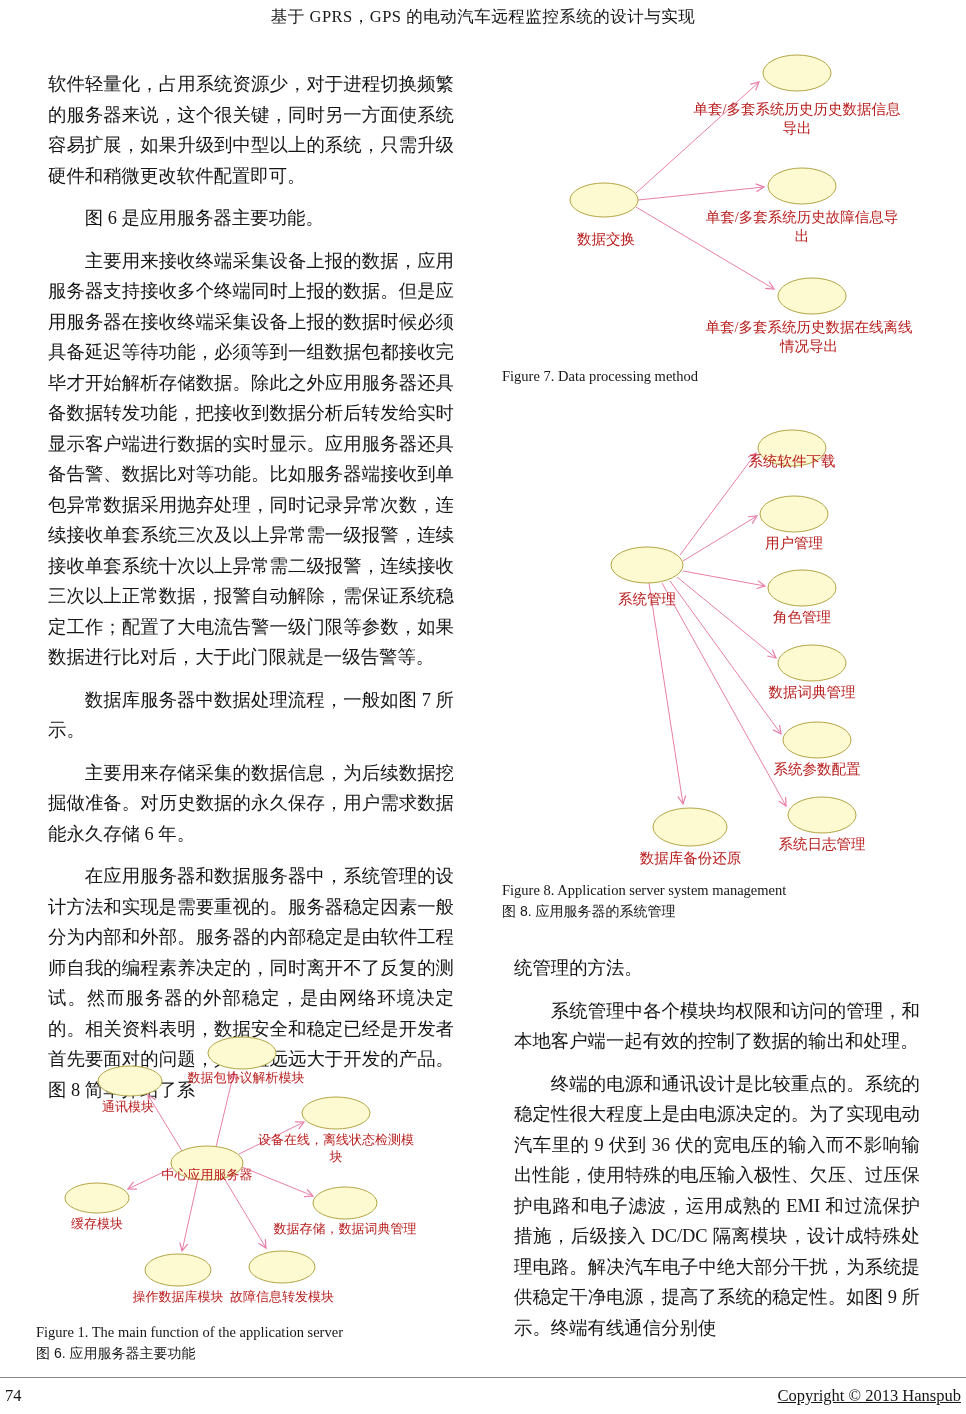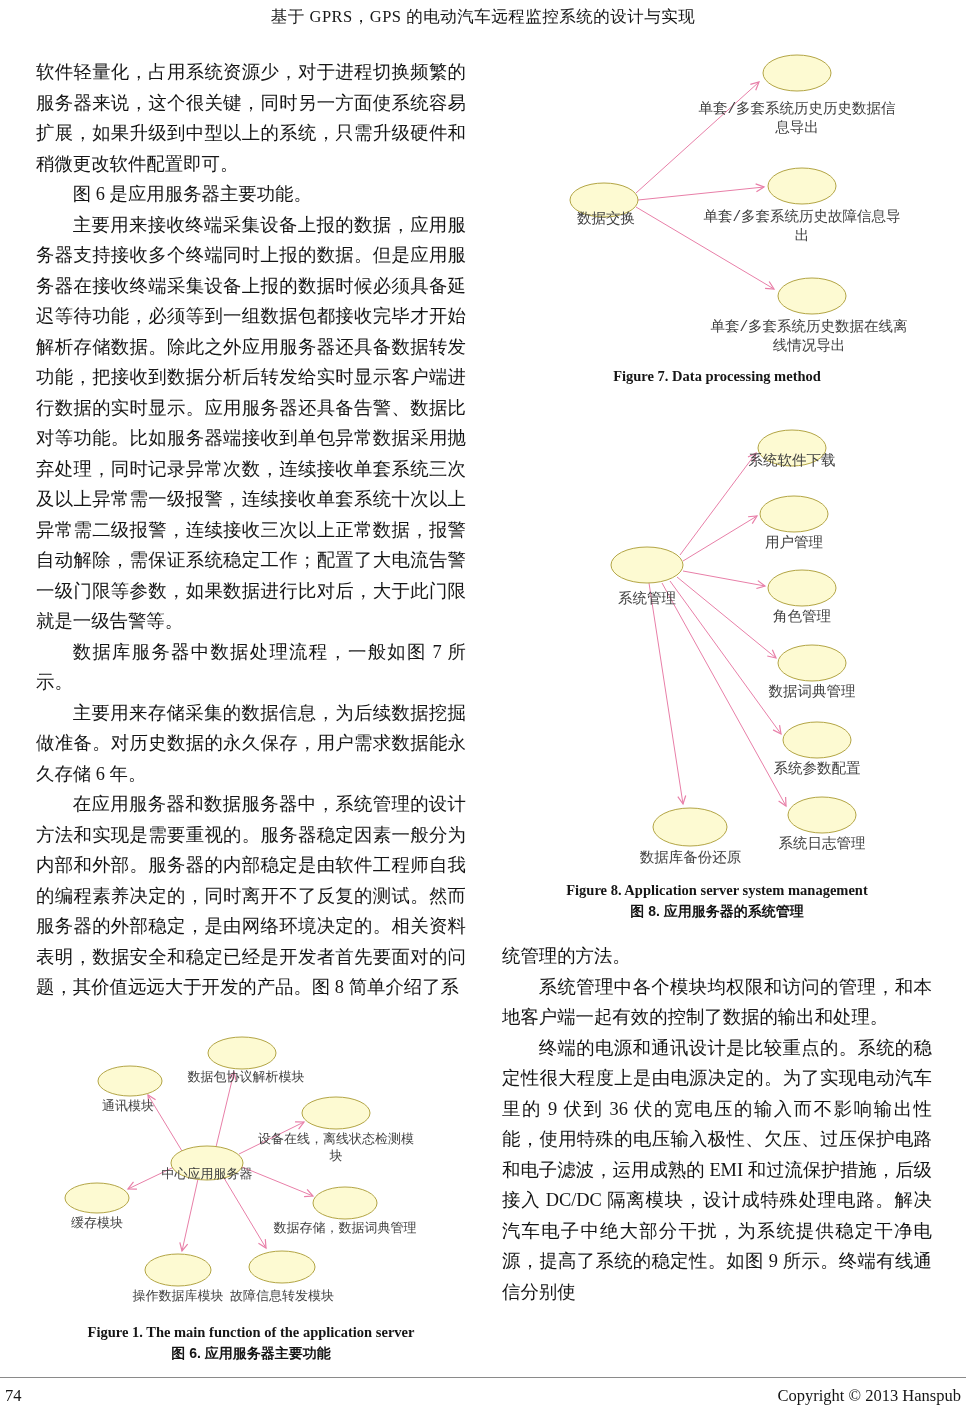--- a/index.html
+++ b/index.html
@@ -4,37 +4,37 @@
 <style>
   html,body{margin:0;padding:0;}
   body{
     width:966px;height:1414px;position:relative;background:#ffffff;
     font-family:"Liberation Serif","DejaVu Serif",serif;color:#151515;
     overflow:hidden;
   }
   .abs{position:absolute;}
   .header-title{top:6px;left:0;width:966px;text-align:center;font-size:16.5px;letter-spacing:.5px;}
   .body-text{font-size:18.4px;line-height:30.5px;text-align:justify;}
-  .body-text p{margin:0;}
+  .body-text p{margin:12px;}
   .body-text p.ind{text-indent:2em;}
   .left-col{left:36px;top:57px;width:430px;}
   .right-text{left:502px;top:941px;width:430px;}
   .sec-heading{
     font-family:"Liberation Sans","DejaVu Sans",sans-serif;
     font-weight:bold;font-size:19px;line-height:27px;margin:16px 0 11px 0;text-align:left;
   }
-  .caption{text-align:center;font-weight:bold;font-size:14.5px;line-height:21px;}
+  .caption{font-weight:normal;font-size:14.5px;line-height:21px;}
   .caption .zh{font-family:"Liberation Sans","DejaVu Sans",sans-serif;font-size:14px;}
   .fig{overflow:visible;}
   .fig svg{position:absolute;left:0;top:0;}
-  .fig-label{position:absolute;text-align:center;font-size:14.5px;line-height:1.32;color:#404040;font-family:Liberation Mono, monospace;}
+  .fig-label{position:absolute;text-align:center;font-size:14.5px;line-height:1.32;color:#b91c1c;}
   .fig6 .fig-label{font-size:13px;}
   .footer-rule{left:0;top:1377px;width:966px;border-top:1px solid #8a8a8a;height:0;}
   .footer-page{left:5px;top:1386px;font-size:16.5px;}
-  .footer-copy{right:5px;top:1386px;font-size:16.5px;text-align:right;}
+  .footer-copy{right:5px;top:1386px;font-size:16.5px;text-align:right;text-decoration:underline;}
 </style>
 </head>
 <body>
 
 <div class="abs header-title">基于 GPRS，GPS 的电动汽车远程监控系统的设计与实现</div>
 
 <div class="abs left-col body-text">
   <p>软件轻量化，占用系统资源少，对于进程切换频繁的服务器来说，这个很关键，同时另一方面使系统容易扩展，如果升级到中型以上的系统，只需升级硬件和稍微更改软件配置即可。</p>
   <p class="ind">图 6 是应用服务器主要功能。</p>
   <p class="ind">主要用来接收终端采集设备上报的数据，应用服务器支持接收多个终端同时上报的数据。但是应用服务器在接收终端采集设备上报的数据时候必须具备延迟等待功能，必须等到一组数据包都接收完毕才开始解析存储数据。除此之外应用服务器还具备数据转发功能，把接收到数据分析后转发给实时显示客户端进行数据的实时显示。应用服务器还具备告警、数据比对等功能。比如服务器端接收到单包异常数据采用抛弃处理，同时记录异常次数，连续接收单套系统三次及以上异常需一级报警，连续接收单套系统十次以上异常需二级报警，连续接收三次以上正常数据，报警自动解除，需保证系统稳定工作；配置了大电流告警一级门限等参数，如果数据进行比对后，大于此门限就是一级告警等。</p>
@@ -51,21 +51,21 @@
       </marker>
     </defs>
     <line x1="136" y1="145" x2="259" y2="34" stroke-width="1" marker-end="url(#m7)" stroke="#E87FA8"></line>
     <line x1="138" y1="152" x2="264" y2="139" stroke-width="1" marker-end="url(#m7)" stroke="#E87FA8"></line>
     <line x1="136" y1="159" x2="274" y2="241" stroke-width="1" marker-end="url(#m7)" stroke="#E87FA8"></line>
     <ellipse cx="104" cy="152" rx="34" ry="17" stroke-width="1" fill="#FDFAD2" stroke="#B3A545"></ellipse>
     <ellipse cx="297" cy="25" rx="34" ry="18" stroke-width="1" fill="#FDFAD2" stroke="#B3A545"></ellipse>
     <ellipse cx="302" cy="138" rx="34" ry="18" stroke-width="1" fill="#FDFAD2" stroke="#B3A545"></ellipse>
     <ellipse cx="312" cy="248" rx="34" ry="18" stroke-width="1" fill="#FDFAD2" stroke="#B3A545"></ellipse>
   </svg>
-  <div class="fig-label" style="left:54px;top:162px;width:104px">数据交换</div>
+  <div class="fig-label" style="left:54px;top:182px;width:104px">数据交换</div>
   <div class="fig-label" style="left:193px;top:52px;width:208px">单套/多套系统历史历史数据信息导出</div>
   <div class="fig-label" style="left:205px;top:270px;width:208px">单套/多套系统历史数据在线离线情况导出</div>
   <div class="fig-label" style="left:202px;top:160px;width:200px">单套/多套系统历史故障信息导出</div>
 </div>
 
 <div class="abs caption" style="left:502px;top:366px;width:430px">
   <div class="en">Figure 7. Data processing method</div>
 </div>
 
 <div class="abs fig fig8" style="left:500px;top:420px;width:430px;height:455px">

